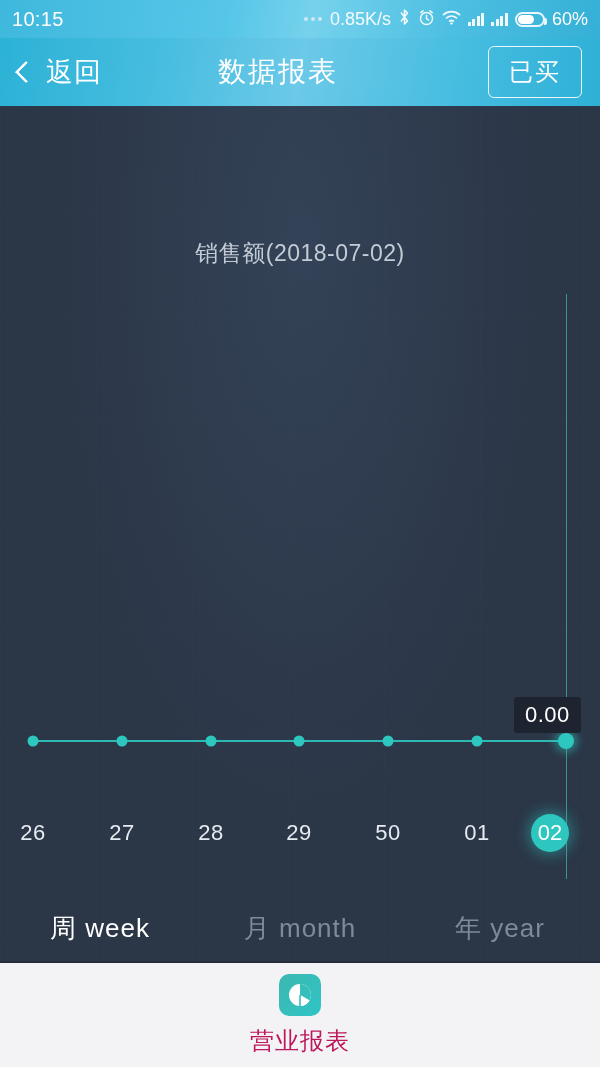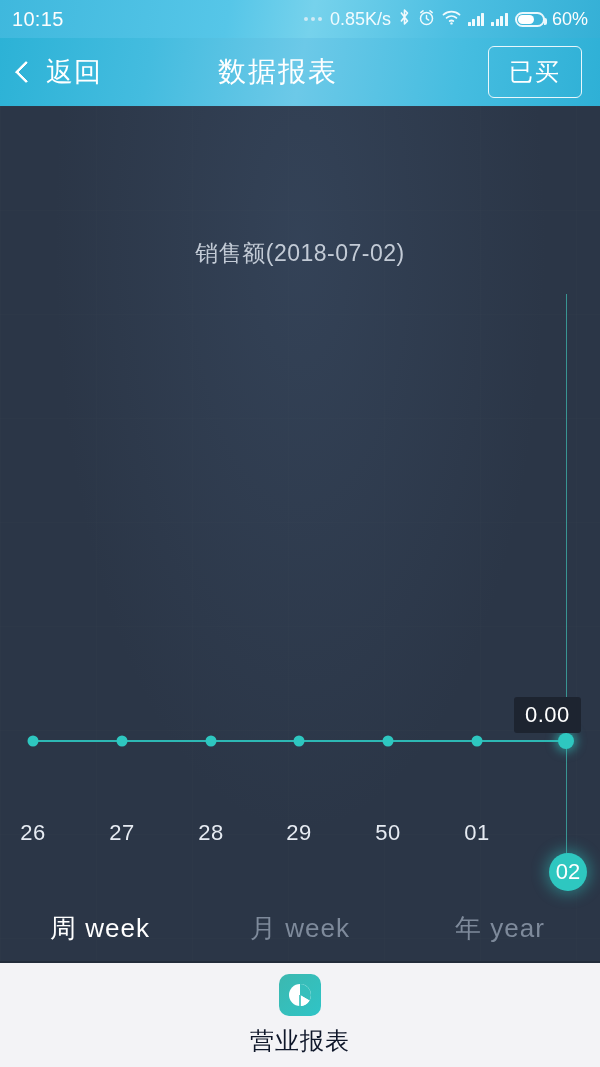--- a/index.html
+++ b/index.html
@@ -96,21 +96,21 @@
 
   
   .tabbar{ position:absolute; bottom:0; left:0; width:600px; height:106px;
            display:flex; border-top:2px solid #222c3a; }
   .tab{ flex:1; display:flex; flex-direction:column; align-items:center;
         justify-content:center; gap:9px; cursor:pointer; background:#fdfdfe; }
   .tab.active{ background:#f3f3f6; }
   .tab-ico{ width:42px; height:42px; border-radius:10px;
             background:linear-gradient(135deg,#3cb8b0 0%,#35bfbc 55%,#2fc4c7 100%);
             display:flex; align-items:center; justify-content:center; }
-  .tab-label{ font-size:24px; color:#0f172a; letter-spacing:1px; }
+  .tab-label{ font-size:24px; color:#be185d; letter-spacing:1px; }
 </style>
 </head>
 <body>
 
 <div id="app">
 
   <div class="statusbar">
     <div class="sb-time">10:15</div>
     <div class="sb-right">
       <span class="sb-dots">
@@ -179,27 +179,27 @@
         <div class="xlab" style="left: 122px; top: 714px;">27</div>
         <div class="pt" style="left: 211px; top: 635px;"></div>
         <div class="xlab" style="left: 211px; top: 714px;">28</div>
         <div class="pt" style="left: 299px; top: 635px;"></div>
         <div class="xlab" style="left: 299px; top: 714px;">29</div>
         <div class="pt" style="left: 388px; top: 635px;"></div>
         <div class="xlab" style="left: 388px; top: 714px;">50</div>
         <div class="pt" style="left: 477px; top: 635px;"></div>
         <div class="xlab" style="left: 477px; top: 714px;">01</div>
         <div class="pt sel" style="left: 566px; top: 635px;"></div>
-        <div class="xbadge" style="left: 568px; top: 727px; margin-top: 39px;">02</div>
+        <div class="xbadge" style="left: 550px; top: 727px;">02</div>
         <div class="tip" style="left: 514px; top: 591px;">0.00</div>
       </div>
 
     <div class="ranges" id="ranges">
         <div class="range on">周 week</div>
-        <div class="range off">月 week</div>
+        <div class="range off">月 month</div>
         <div class="range off">年 year</div>
       </div>
   </div>
 
   <div class="tabbar" id="tabbar">
       <div class="tab active">
         <div class="tab-ico">
           <svg width="26" height="26" viewBox="0 0 26 26">
             <circle cx="13" cy="13" r="11" fill="#ffffff"></circle>
             <path d="M13 13 L13 2 A11 11 0 0 1 22.5 18.5 Z" fill="#35bfbc"></path>

